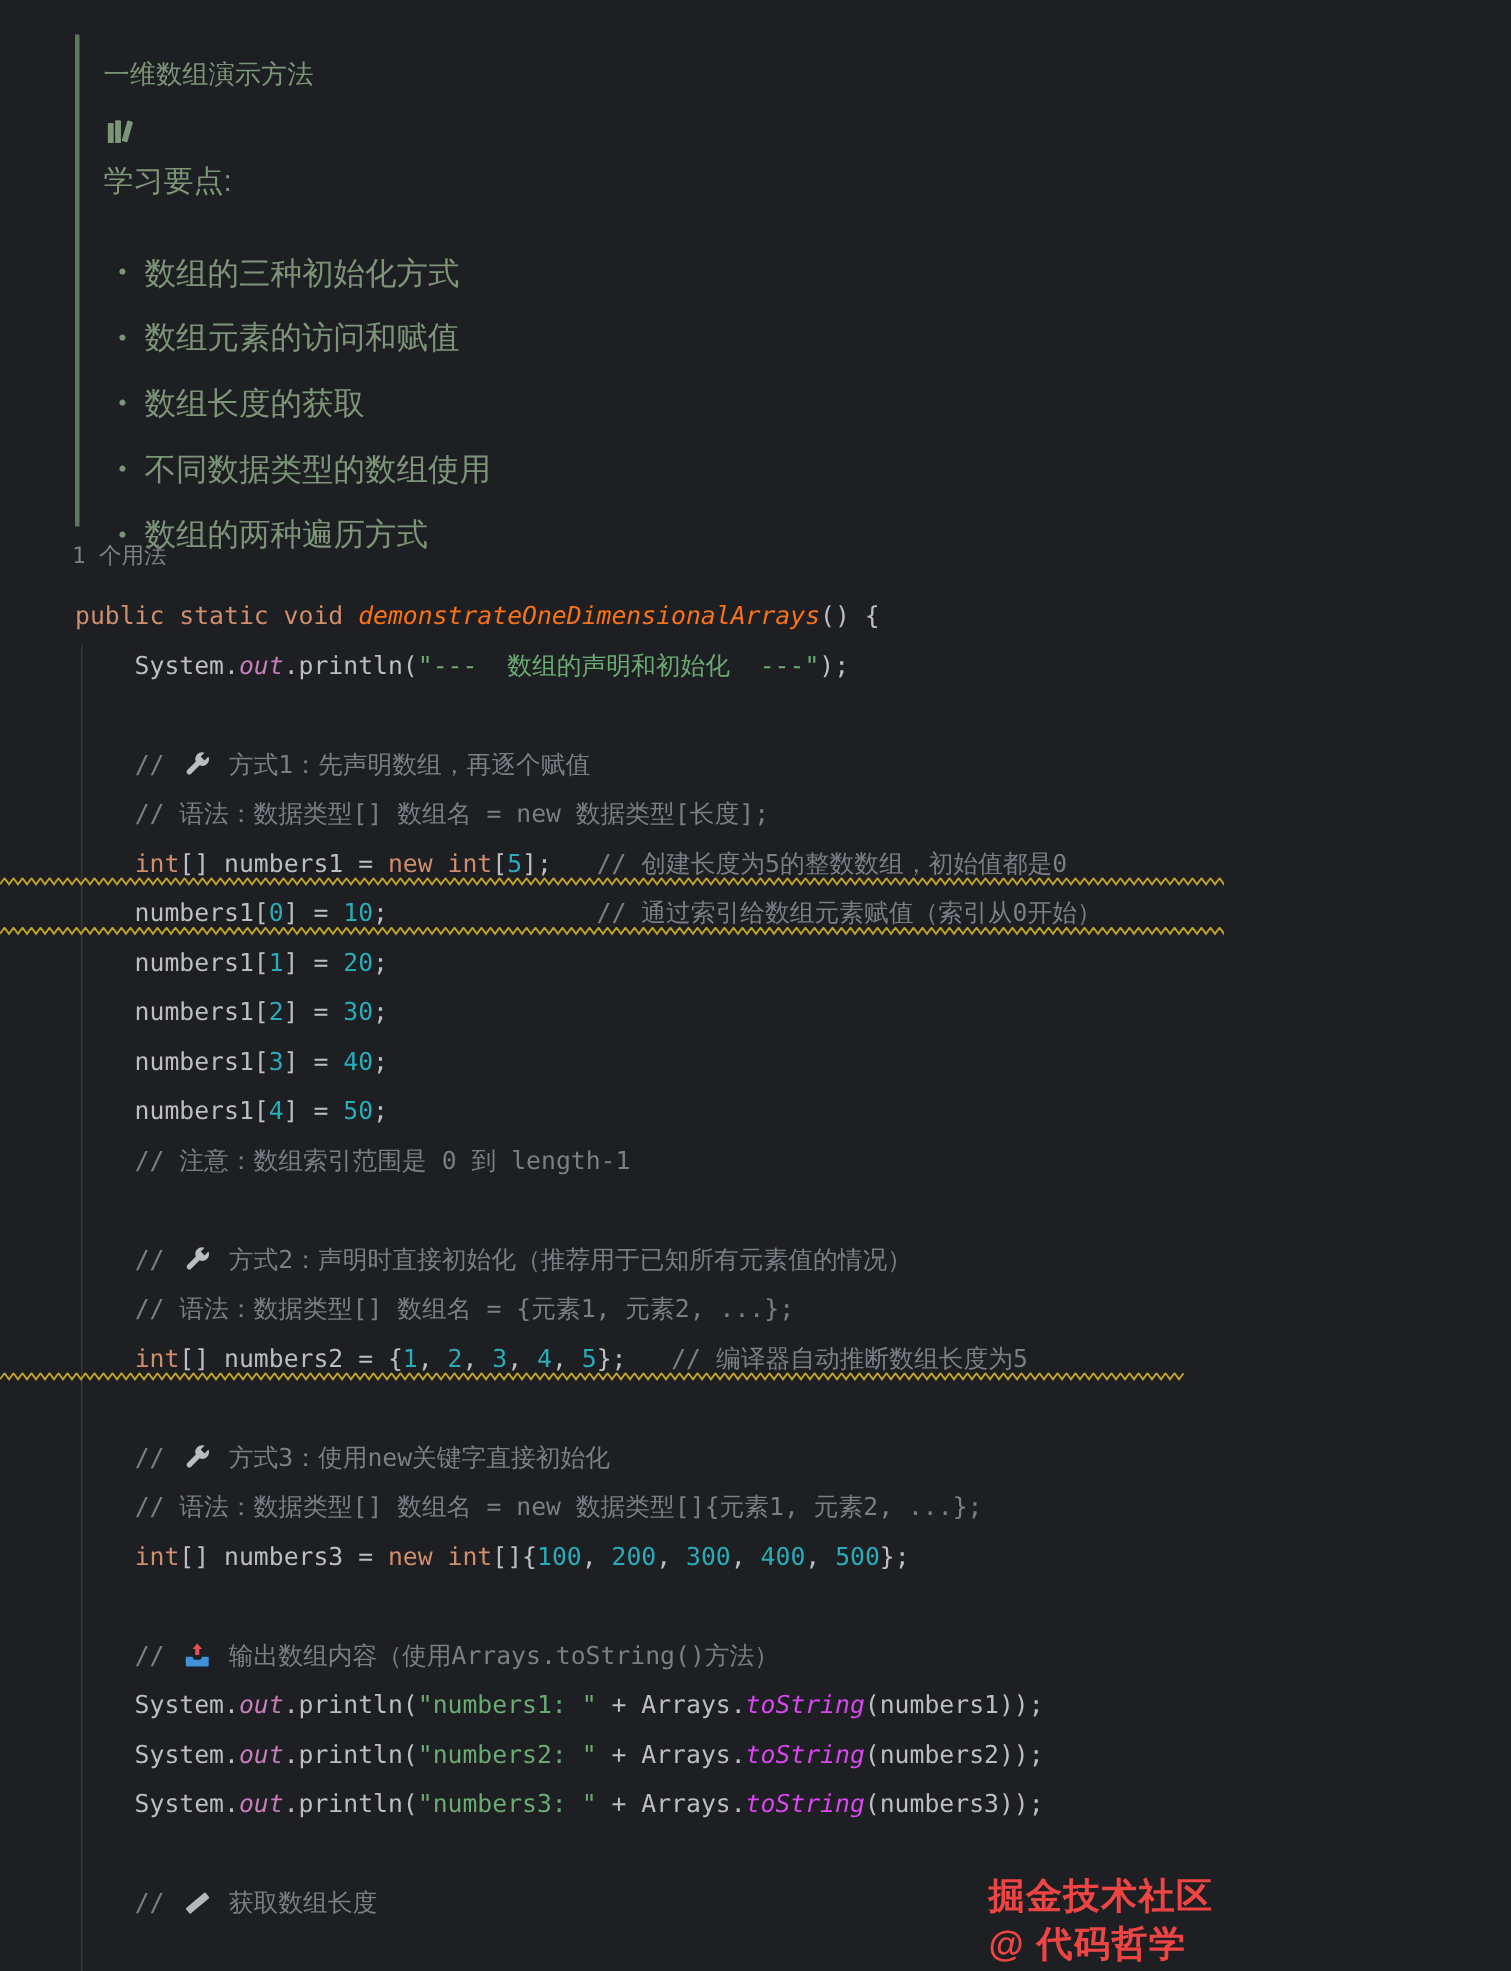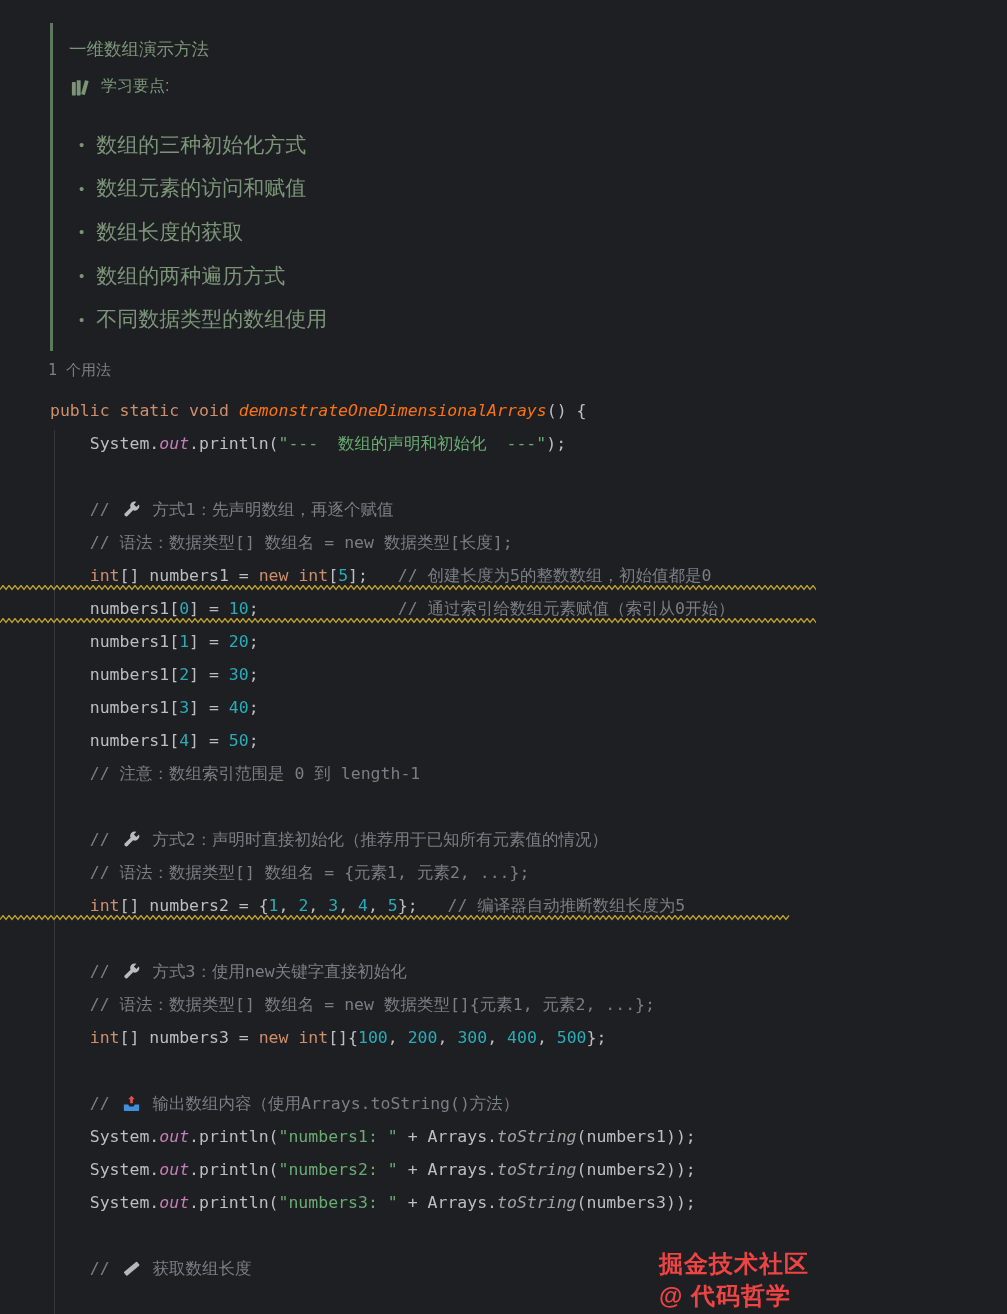--- a/index.html
+++ b/index.html
@@ -3,42 +3,42 @@
 <meta charset="utf-8">
 <style>
   html,body{margin:0;padding:0;background:#1e1f22;}
   .screen{position:relative;width:816px;height:1314px;background:#1e1f22;overflow:hidden;}
 
   
   .doc{position:absolute;left:50px;top:23px;height:328px;width:720px;box-sizing:border-box;
        border-left:3px solid #5c7a5b;padding:14px 0 0 16px;color:#7c9579;
        font-family:"Liberation Sans",sans-serif;}
   .doc-title{font-size:17.5px;}
-  .doc-heading{margin-top:15px;font-size:16px;display:flex;align-items:flex-end;gap:8px;}
+  .doc-heading{margin-top:15px;font-size:20px;display:flex;align-items:flex-start;gap:8px;flex-direction:column;}
   .doc-bullets{list-style:none;margin:26px 0 0 0;padding:0;font-size:21px;}
   .doc-bullets li{height:43.6px;display:flex;align-items:center;}
   .doc-bullets li::before{content:"•";margin:0 12px 0 10px;font-size:15px;}
 
   .usages{position:absolute;left:48px;top:361px;color:#7c8087;
           font:15px "DejaVu Sans Mono",monospace;cursor:pointer;}
 
   .indent-guide{position:absolute;left:54px;top:430px;width:1px;height:884px;background:#33363b;}
 
   
   .code{position:absolute;left:50px;top:394px;color:#bcbec4;white-space:pre;
         font:16.5px/33px "DejaVu Sans Mono",monospace;}
   .line{position:relative;height:33px;}
   .tk-p  {color:#bcbec4;}
   .tk-kw {color:#cf8e6d;text-align:center;}
   .tk-fn {color:#f97316;font-style:italic;}
   .tk-str{color:#6aab73;}
   .tk-num{color:#2aacb8;}
   .tk-cmt{color:#7a7e85;}
   .tk-fld{color:#c77dbb;font-style:italic;}
-  .tk-ital{color:#a3a3a3;font-style:italic;}
+  .tk-ital{color:#d946ef;font-style:italic;}
   .sq{position:absolute;left:-50px;bottom:1px;height:6px;}
   .cicon{vertical-align:-3px;margin:0 2px;}
 
   .watermark{position:absolute;left:659px;top:1248px;color:#ef4444;
              font:bold 24px "Liberation Sans",sans-serif;letter-spacing:1px;}
 </style>
 </head>
 <body>
 
 <div class="screen">
@@ -52,22 +52,22 @@
               <rect x="4.5" y="1" width="3.2" height="12.5" rx="0.5"></rect>
               <rect x="9.6" y="1.2" width="3.2" height="11.8" rx="0.5" transform="rotate(16 11.2 7.1)"></rect>
             </g>
           </svg></span>
       <span>学习要点:</span>
     </div>
     <ul class="doc-bullets">
         <li>数组的三种初始化方式</li>
         <li>数组元素的访问和赋值</li>
         <li>数组长度的获取</li>
+        <li>不同数据类型的数组使用</li>
         <li>数组的两种遍历方式</li>
-        <li>不同数据类型的数组使用</li>
       </ul>
   </div>
 
   <div class="usages">1 个用法</div>
 
   <div class="indent-guide"></div>
 
   <div class="code"><div class="line"><span class="tk-kw">public static void </span><span class="tk-fn">demonstrateOneDimensionalArrays</span><span class="tk-p">() {</span></div><div class="line"><span class="tk-p">    System.</span><span class="tk-fld">out</span><span class="tk-p">.println(</span><span class="tk-str">"---  数组的声明和初始化  ---"</span><span class="tk-p">);</span></div><div class="line"></div><div class="line"><span class="tk-p">    </span><span class="tk-cmt">// </span><svg class="cicon" width="19" height="17" viewBox="0 0 16 16">
           <path fill="#b9bcc1" d="M15 3.2a4.2 4.2 0 0 1-5.5 5.5L4.2 14a1.7 1.7 0 0 1-2.4-2.4l5.3-5.3A4.2 4.2 0 0 1 12.6 .8L10.2 3.2l2.4 2.4L15 3.2z"></path>
         </svg><span class="tk-cmt"> 方式1：先声明数组，再逐个赋值</span></div><div class="line"><span class="tk-p">    </span><span class="tk-cmt">// 语法：数据类型[] 数组名 = new 数据类型[长度];</span></div><div class="line"><span class="tk-p">    </span><span class="tk-kw">int</span><span class="tk-p">[] numbers1 = </span><span class="tk-kw">new int</span><span class="tk-p">[</span><span class="tk-num">5</span><span class="tk-p">];</span><span class="tk-p">   </span><span class="tk-cmt">// 创建长度为5的整数数组，初始值都是0</span><svg width="856" height="6" class="sq">

